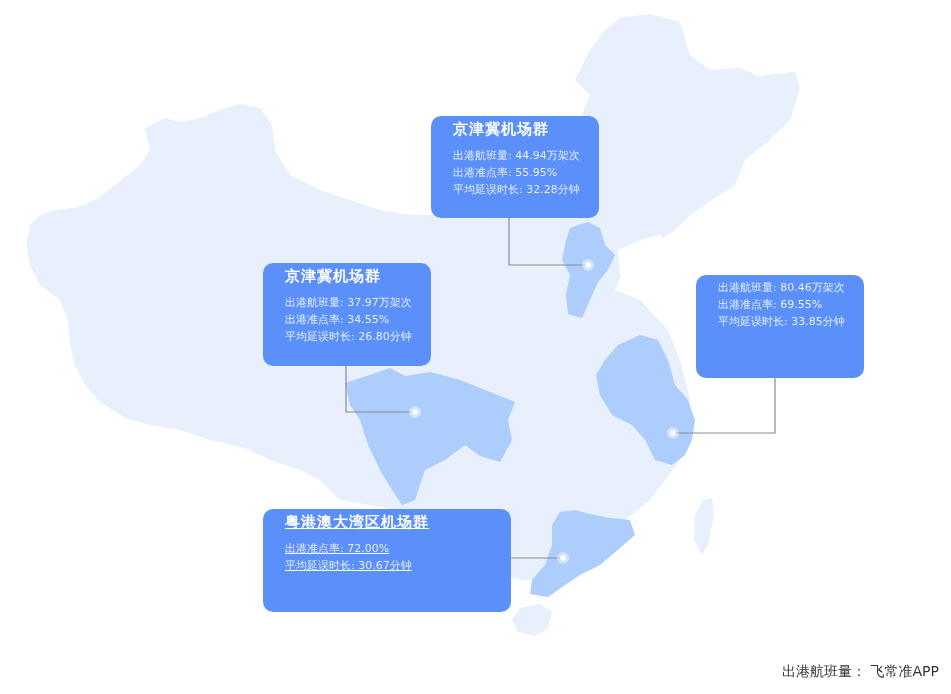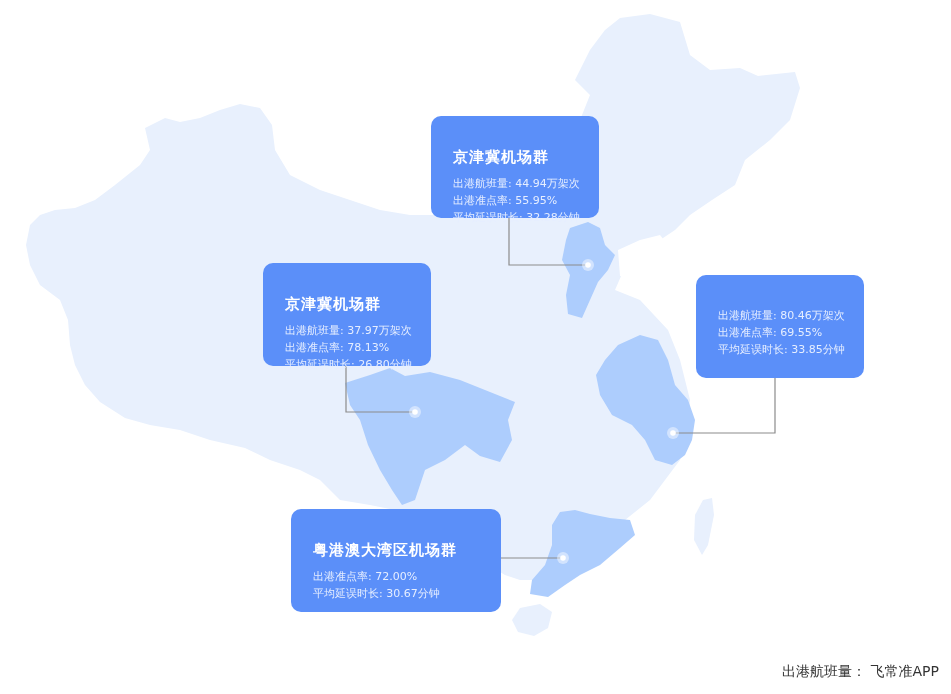--- a/index.html
+++ b/index.html
@@ -1,20 +1,20 @@
 <!DOCTYPE html>
 <html><head>
 <meta charset="utf-8">
 <style>
   html, body { margin:0; padding:0; background:#ffffff; }
   body { width:951px; height:694px; position:relative; overflow:hidden;
          font-family:"DejaVu Sans","Liberation Sans",sans-serif; }
   #map { position:absolute; left:0; top:0; width:951px; height:694px; }
   .card { position:absolute; background:#5b8ff9; border-radius:10px; color:#fff;
-          box-sizing:border-box; padding:32px 0 0 22px; }
+          box-sizing:border-box; padding:4px 0 0 22px; }
   .card .title { font-size:15px; font-weight:bold; letter-spacing:1px; margin-bottom:8px; white-space:nowrap; }
   .card .line { font-size:11px; line-height:17px; color:#e6eeff; white-space:nowrap; }
   .source { position:absolute; right:12px; top:663px; font-size:14px; color:#333; white-space:nowrap; }
 </style>
 </head>
 <body>
 
 <svg id="map" viewBox="0 0 951 694" xmlns="http://www.w3.org/2000/svg">
 
   <path fill="#e8f0fd" d="M620,18 L650,14 L680,22 L690,55 L710,70 L740,68 L758,76 L795,72 L800,88 L790,120 L770,140 L745,160 L735,185 L712,200
@@ -63,29 +63,29 @@
 <div class="card" style="left:431px;top:116px;width:168px;height:102px;">
   <div class="title">京津冀机场群</div>
   <div class="line"><span>出港航班量</span>: <span>44.94万架次</span></div>
   <div class="line"><span>出港准点率</span>: <span>55.95%</span></div>
   <div class="line"><span>平均延误时长</span>: <span>32.28分钟</span></div>
 </div>
 
 <div class="card" style="left:263px;top:263px;width:168px;height:103px;">
   <div class="title">京津冀机场群</div>
   <div class="line"><span>出港航班量</span>: <span>37.97万架次</span></div>
-  <div class="line"><span>出港准点率</span>: <span>78.13%</span></div>
+  <div class="line"><span>出港准点率</span>: <span>34.55%</span></div>
   <div class="line"><span>平均延误时长</span>: <span>26.80分钟</span></div>
 </div>
 
 <div class="card" style="left:696px;top:275px;width:168px;height:103px;">
   <div class="line"><span>出港航班量</span>: <span>80.46万架次</span></div>
   <div class="line"><span>出港准点率</span>: <span>69.55%</span></div>
   <div class="line"><span>平均延误时长</span>: <span>33.85分钟</span></div>
 </div>
 
-<div class="card" style="left:291px;top:509px;width:210px;height:103px;">
+<div class="card" style="left:263px;top:509px;width:248px;height:103px;text-decoration:underline;">
   <div class="title">粤港澳大湾区机场群</div>
   <div class="line"><span>出港准点率</span>: <span>72.00%</span></div>
   <div class="line"><span>平均延误时长</span>: <span>30.67分钟</span></div>
 </div>
 
 <div class="source">出港航班量： 飞常准APP</div>
 
 </body></html>

